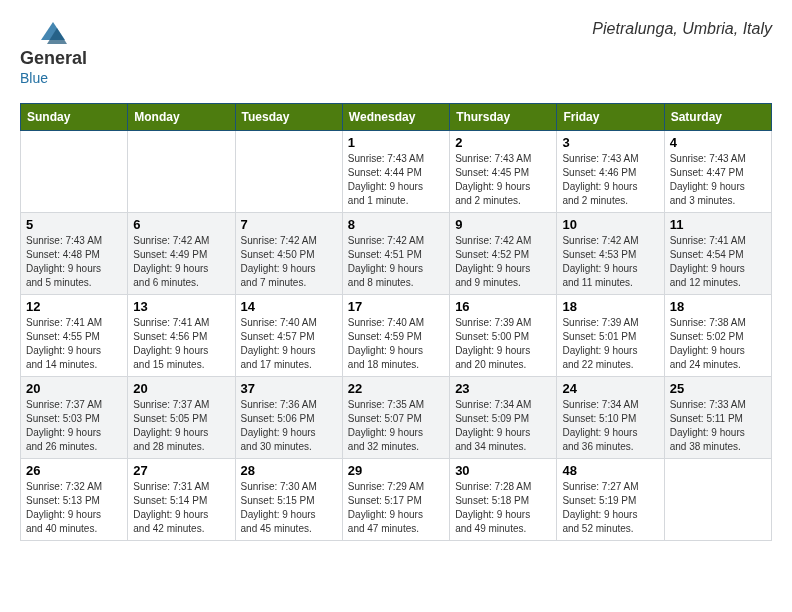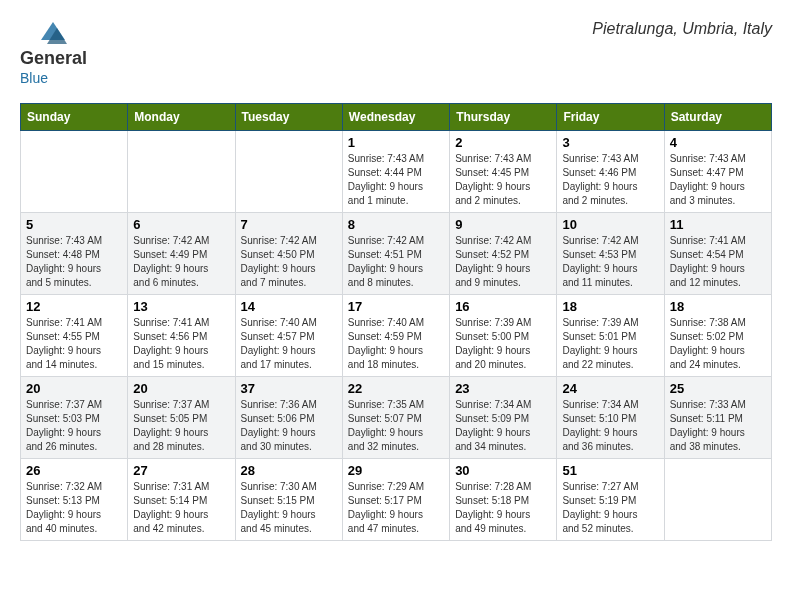--- a/index.html
+++ b/index.html
@@ -236,19 +236,19 @@
         </td>
         <td>
           <div class="day-number">29</div>
           <div class="day-info">Sunrise: 7:29 AM<br>Sunset: 5:17 PM<br>Daylight: 9 hours<br>and 47 minutes.</div>
         </td>
         <td>
           <div class="day-number">30</div>
           <div class="day-info">Sunrise: 7:28 AM<br>Sunset: 5:18 PM<br>Daylight: 9 hours<br>and 49 minutes.</div>
         </td>
         <td>
-          <div class="day-number">51</div>
+          <div class="day-number">48</div>
           <div class="day-info">Sunrise: 7:27 AM<br>Sunset: 5:19 PM<br>Daylight: 9 hours<br>and 52 minutes.</div>
         </td>
         <td class="empty-cell"></td>
       </tr>
     </tbody>
 </table>
 
 </body></html>

